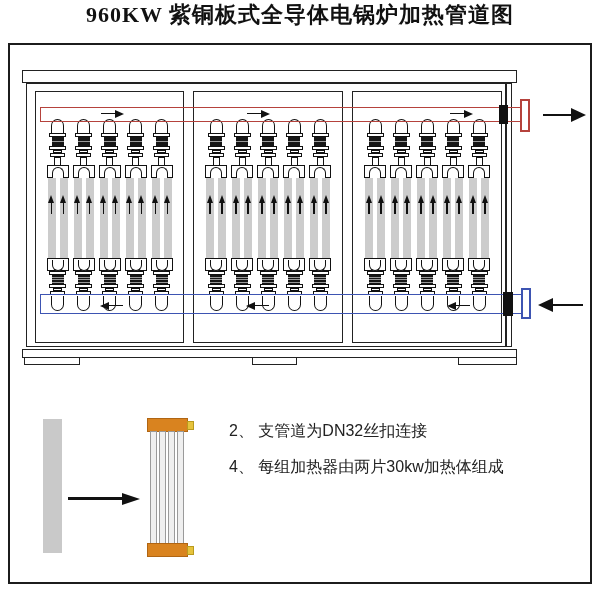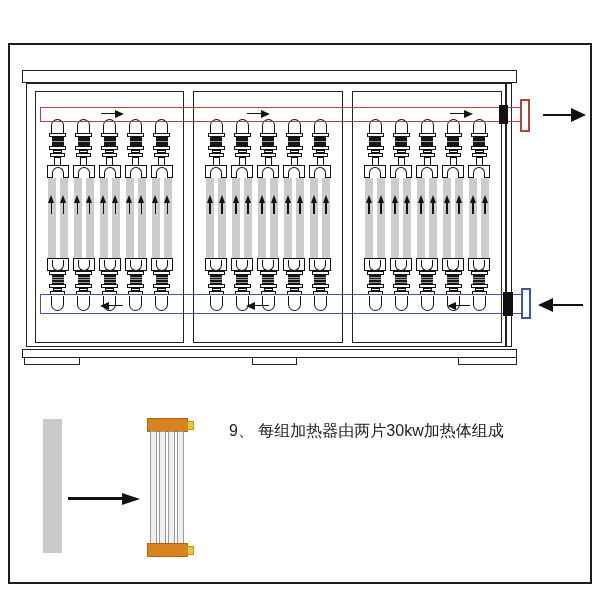--- a/index.html
+++ b/index.html
@@ -58,20 +58,21 @@
   .notes{left:229px;top:406px;width:350px;}
   .notes-heading{font-size:16.5px;font-weight:500;color:#222;}
   .note-item{font-size:16px;color:#222;margin-top:15px;white-space:nowrap;}
   .watermark{left:205px;top:561px;font-family:"DejaVu Sans Mono","Liberation Mono",monospace;
     font-weight:bold;font-size:20px;letter-spacing:0px;color:#000;}
 </style>
 </head>
 <body>
 
 <div id="canvas" style="--hot: #b5423c; --cold: #3d54b2; --tube: #cccccc; --bar: #c9c9c9; --orange: #d9831f; --yellow: #e6c33c;">
+  <div class="abs title">960KW 紫铜板式全导体电锅炉加热管道图</div>
 
   <div class="abs outer-frame"></div>
 
   <div class="abs lid"></div>
   <div class="abs body-box"></div>
   <div class="abs inner-wall"></div>
   <div class="abs base-plate"></div>
   <div class="abs foot" style="left:24px;width:56px;"></div>
   <div class="abs foot" style="left:252px;width:45px;"></div>
   <div class="abs foot" style="left:458px;width:59px;"></div>
@@ -463,16 +464,17 @@
   <div id="legend-tubes">
       <div class="abs ltube" style="left: 150px; top: 431px; width: 7px; height: 113px;"></div>
       <div class="abs ltube" style="left: 159px; top: 431px; width: 7px; height: 113px;"></div>
       <div class="abs ltube" style="left: 168px; top: 431px; width: 7px; height: 113px;"></div>
       <div class="abs ltube" style="left: 177px; top: 431px; width: 7px; height: 113px;"></div>
     </div>
   <div class="abs hdr" style="left:147px;top:543px;width:41px;height:14px;"></div>
   <div class="abs tab" style="left:187px;top:545.5px;width:7px;height:9px;"></div>
 
   <div class="abs notes">
-    <div class="note-item">9、 每组加热器由两片30kw加热体组成</div>
+    <div class="note-item">2、 支管道为DN32丝扣连接</div>
+    <div class="note-item">4、 每组加热器由两片30kw加热体组成</div>
   </div>
 
 </div>
 
 </body></html>

